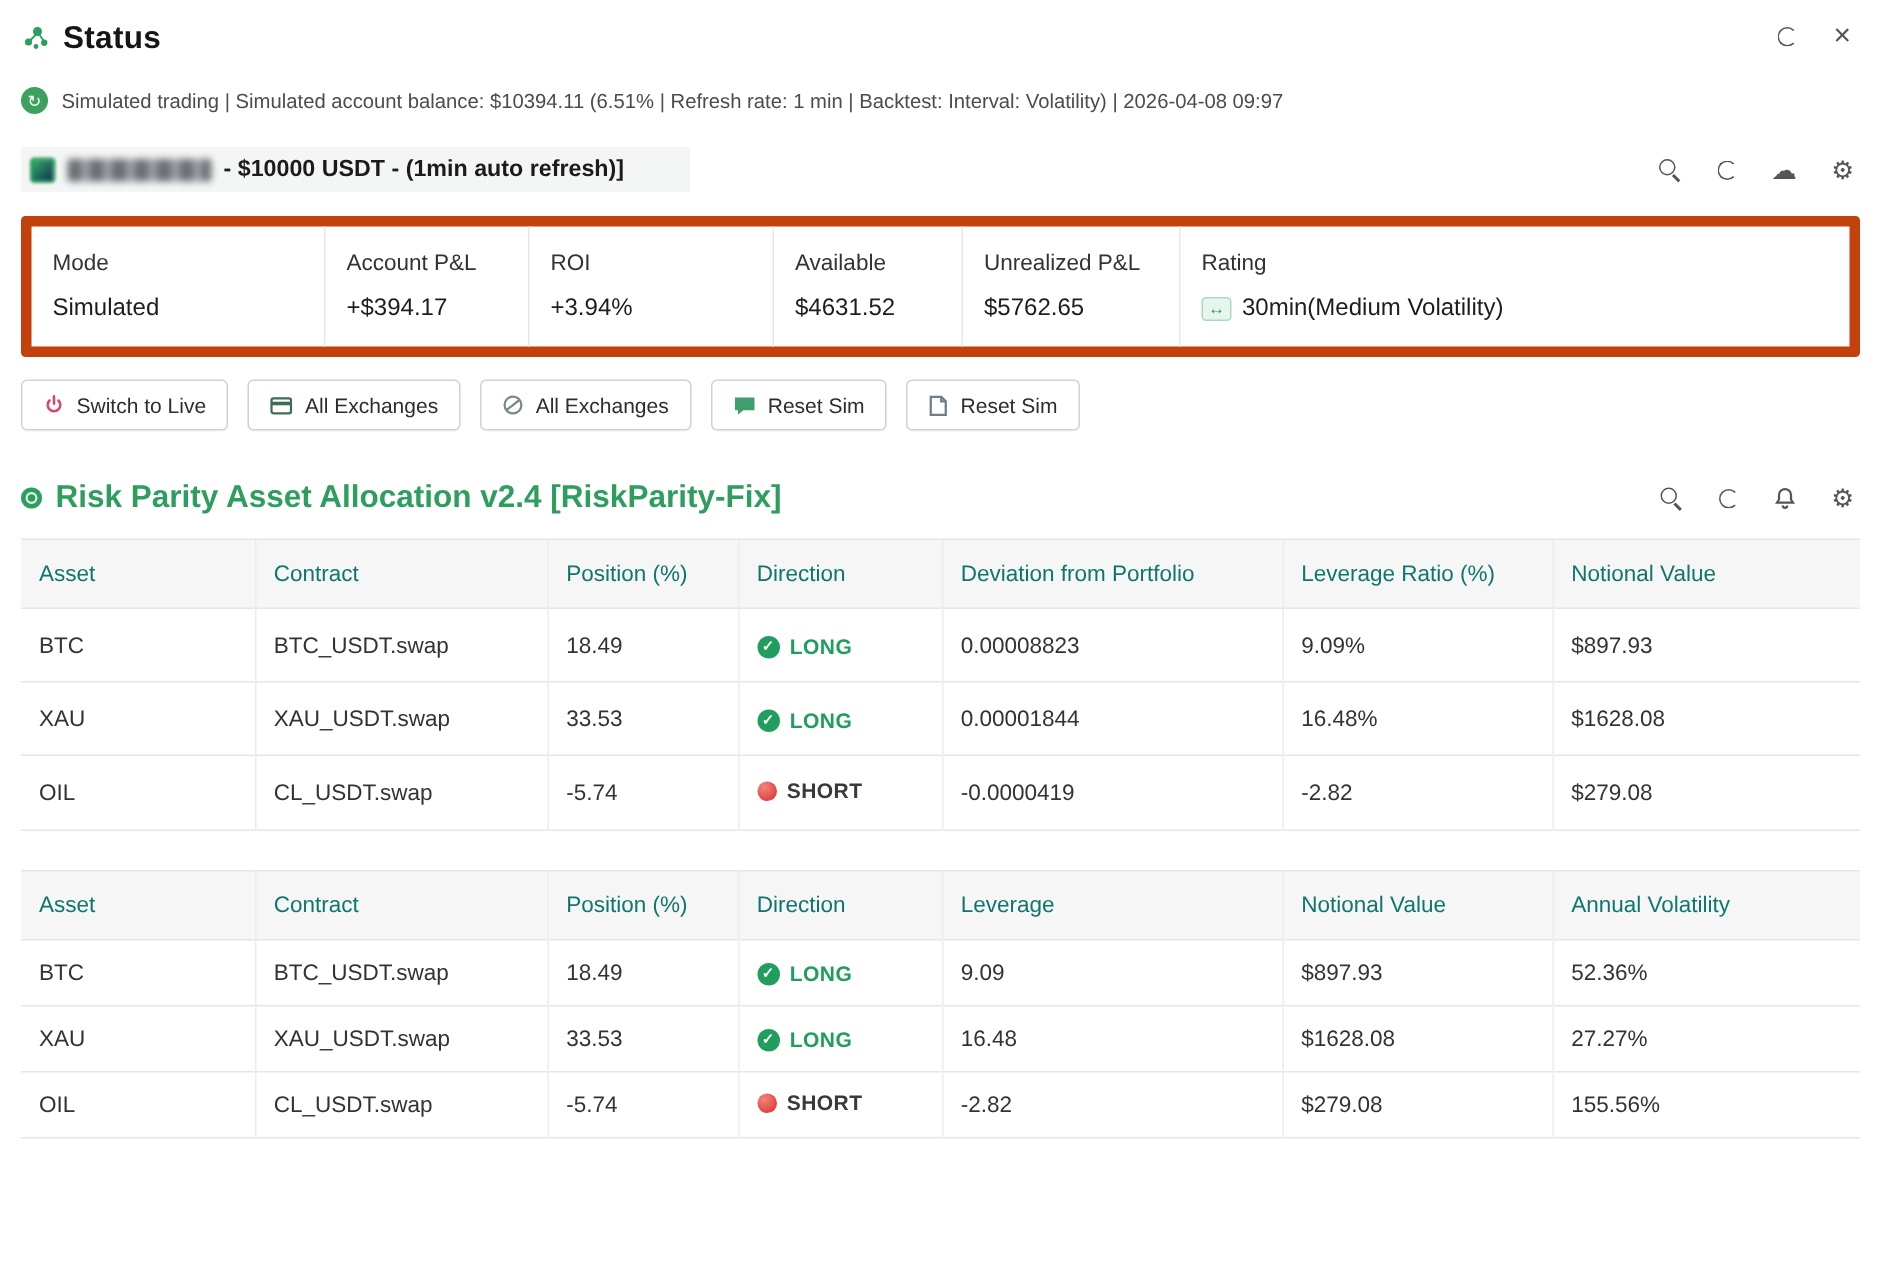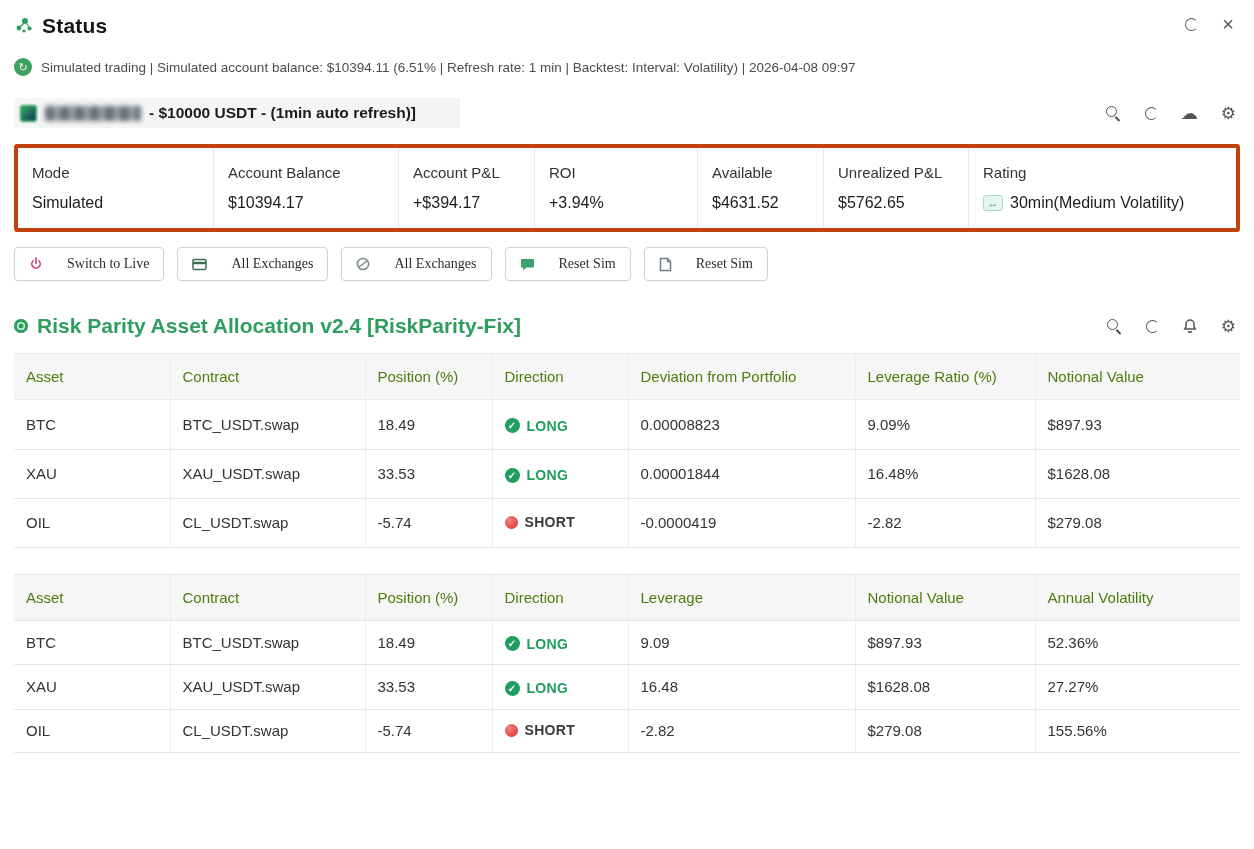--- a/index.html
+++ b/index.html
@@ -41,55 +41,55 @@
                   padding:6px 44px 6px 6px; }
   .redacted-avatar { width:17px; height:17px; border:2px solid #2e9e5f; border-radius:3px;
                      background:linear-gradient(135deg,#3a6,#135); filter:blur(1px); }
   .redacted-text { width:96px; height:15px; border-radius:2px;
                    background:repeating-linear-gradient(90deg,#6b6f74 0 9px,#9aa0a6 9px 15px);
                    filter:blur(2.5px); }
   .account-title { font-size:15.5px; font-weight:700; color:#1b1b1b; }
   .bar-icons { display:flex; gap:23px; align-items:center; padding-right:4px; }
 
   
-  .stats-box { margin-top:16px; border:4px solid #c2410c; border-radius:3px;
+  .stats-box { margin-top:16px; border:7px solid #c2410c; border-radius:3px;
                display:flex; align-items:stretch; }
   .stat { padding:16px 0 16px 14px; border-right:1px solid #e8e8e8; }
   .stat:last-child { border-right:none; }
   .stat-label { font-size:15px; color:#333; }
   .stat-value { margin-top:13px; font-size:16px; font-weight:500; color:#1d1d1d;
                 display:flex; align-items:center; gap:7px; }
   .s-mode { width:196px; } .s-bal { width:185px; } .s-pnl { width:136px; }
   .s-roi { width:163px; } .s-avail { width:126px; } .s-unr { width:145px; }
   .s-rate { flex:1; }
   .interval-icon { width:20px; height:16px; border-radius:3px; background:#e6f5ee;
                    border:1px solid #a9d9c2; color:#1d9e74; font-size:11px;
                    display:inline-flex; align-items:center; justify-content:center; }
 
   
   .actions-row { margin-top:15px; display:flex; gap:13px; }
-  .action-btn { display:inline-flex; align-items:center; gap:24px; background:#fff;
+  .action-btn { display:inline-flex; align-items:center; gap:8px; background:#fff;
                 border:1px solid #d2d2d2; border-radius:4px; padding:8px 14px;
-                font-size:14px; color:#2d2d2d; font-family:Liberation Serif, serif; cursor:pointer;
+                font-size:14px; color:#2d2d2d; font-family:Liberation Sans, sans-serif; cursor:pointer;
                 box-shadow:0 1px 1px rgba(0,0,0,.03); }
   .action-btn svg { flex:0 0 auto; }
 
   
   .section-bar { margin-top:33px; display:flex; justify-content:space-between; align-items:center; }
   .section-left { display:flex; align-items:center; gap:9px; }
   .section-bullet { width:14px; height:14px; border-radius:50%; background:#2e9e5f;
                     box-shadow:inset 0 0 0 3px #2e9e5f, inset 0 0 0 4.5px #dff0e6; }
   .section-title { font-size:21px; font-weight:700; color:#2e9e5f; }
 
   
   .data-table { width:100%; border-collapse:collapse; font-size:15px; color:#333;
                 table-layout:fixed; }
   .tbl-1 { margin-top:15px; }
   .tbl-2 { margin-top:26px; }
-  .data-table th { background:#f6f6f6; text-align:left; font-weight:400; color:#4d7c0f;
+  .data-table th { background:#f6f6f6; text-align:left; font-weight:400; color:#0f766e;
                    padding:14px 12px; }
   .data-table td { padding:15px 12px; }
   .tbl-2 td { padding:12.5px 12px; }
   .data-table th, .data-table td { border-top:1px solid #e6e6e6; }
   .data-table { border-bottom:1px solid #e6e6e6; }
   .data-table th:not(:last-child), .data-table td:not(:last-child) { border-right:1px solid #ececec; }
   .data-table th:nth-child(1), .data-table td:nth-child(1) { width:156px; }
   .data-table th:nth-child(2), .data-table td:nth-child(2) { width:195px; }
   .data-table th:nth-child(3), .data-table td:nth-child(3) { width:127px; }
   .data-table th:nth-child(4), .data-table td:nth-child(4) { width:136px; }
@@ -146,24 +146,20 @@
       <span class="icon-char">☁</span>
       <span class="icon-char">⚙</span>
     </div>
   </div>
 
   <div class="stats-box">
     <div class="stat s-mode">
       <div class="stat-label">Mode</div>
       <div class="stat-value">Simulated</div>
     </div>
-    <div class="stat s-bal">
-      <div class="stat-label">Account Balance</div>
-      <div class="stat-value">$10394.17</div>
-    </div>
     <div class="stat s-pnl">
       <div class="stat-label">Account P&amp;L</div>
       <div class="stat-value">+$394.17</div>
     </div>
     <div class="stat s-roi">
       <div class="stat-label">ROI</div>
       <div class="stat-value">+3.94%</div>
     </div>
     <div class="stat s-avail">
       <div class="stat-label">Available</div>

